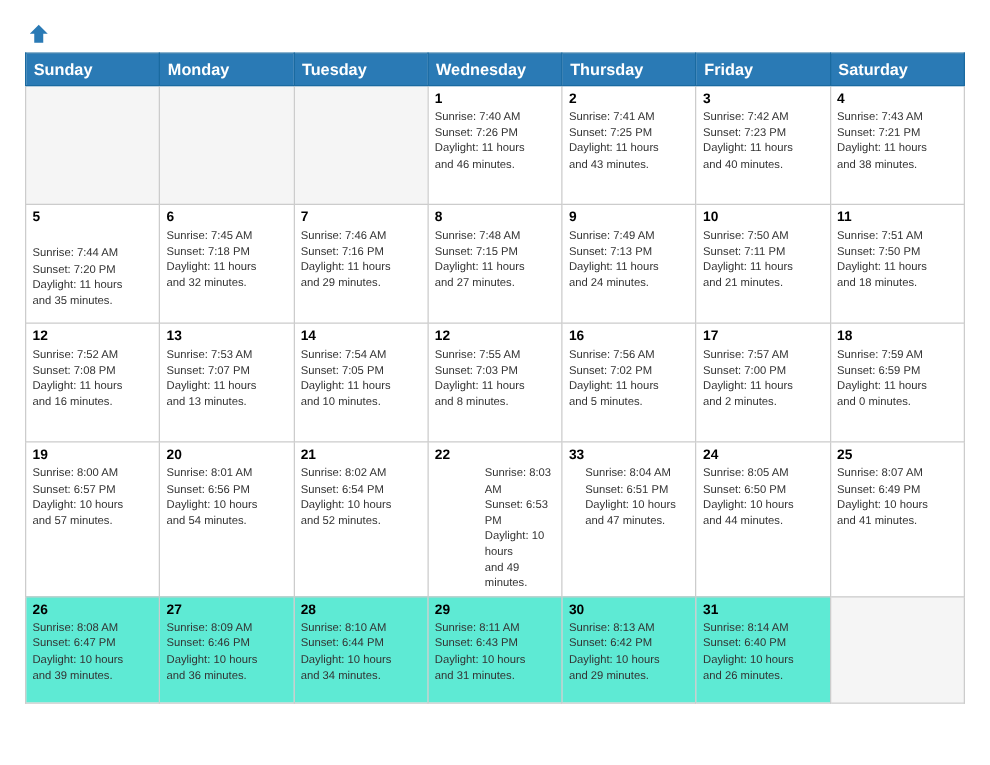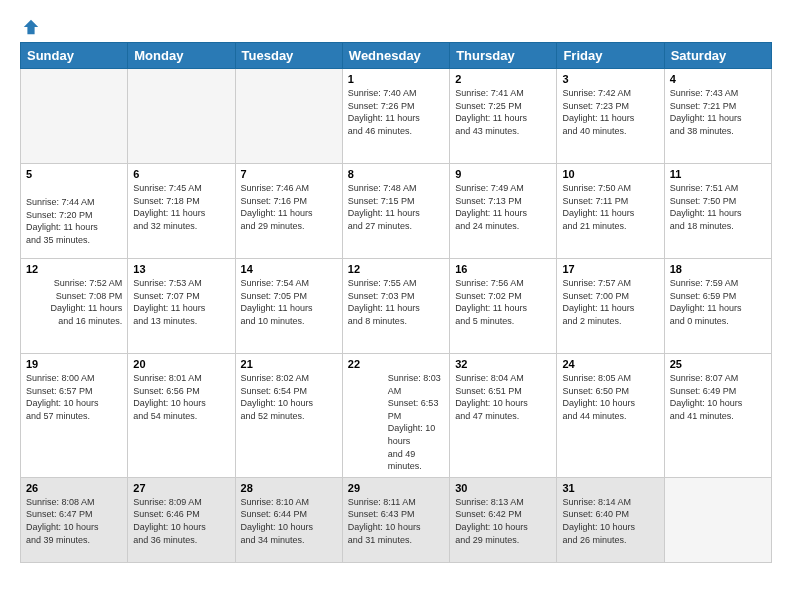--- a/index.html
+++ b/index.html
@@ -76,21 +76,21 @@
       vertical-align: top;
       padding: 4px 5px;
       font-size: 9.5px;
       color: #333;
       background: #fff;
     }
     .calendar td.empty {
       background: #f5f5f5;
     }
     .calendar td.last-row {
-      background: #e5e5e5;
+      background: #5eead4;
     }
     .day-number {
       font-size: 11px;
       font-weight: bold;
       color: #000;
       display: block;
       margin-bottom: 2px;
     }
     .day-info {
       font-size: 9px;
@@ -214,21 +214,21 @@
             <span class="day-number">11</span>
             <div class="day-info" style="white-space: pre-line;">Sunrise: 7:51 AM
 Sunset: 7:50 PM
 Daylight: 11 hours
 and 18 minutes.</div>
           </td>
         </tr>
         <tr class="week-row">
           <td>
             <span class="day-number">12</span>
-            <div class="day-info" style="white-space: pre-line; text-align: right;">Sunrise: 7:52 AM
+            <div class="day-info" style="white-space: pre-line;">Sunrise: 7:52 AM
 Sunset: 7:08 PM
 Daylight: 11 hours
 and 16 minutes.</div>
           </td>
           <td>
             <span class="day-number">13</span>
             <div class="day-info" style="white-space: pre-line;">Sunrise: 7:53 AM
 Sunset: 7:07 PM
 Daylight: 11 hours
 and 13 minutes.</div>
@@ -292,22 +292,22 @@
 and 52 minutes.</div>
           </td>
           <td>
             <span class="day-number">22</span>
             <div class="day-info" style="white-space: pre-line; margin-left: 40px;">Sunrise: 8:03 AM
 Sunset: 6:53 PM
 Daylight: 10 hours
 and 49 minutes.</div>
           </td>
           <td>
-            <span class="day-number">32</span>
-            <div class="day-info" style="white-space: pre-line;">Sunrise: 8:04 AM
+            <span class="day-number">33</span>
+            <div class="day-info" style="white-space: pre-line; margin-left: 13px;">Sunrise: 8:04 AM
 Sunset: 6:51 PM
 Daylight: 10 hours
 and 47 minutes.</div>
           </td>
           <td>
             <span class="day-number">24</span>
             <div class="day-info" style="white-space: pre-line;">Sunrise: 8:05 AM
 Sunset: 6:50 PM
 Daylight: 10 hours
 and 44 minutes.</div>

